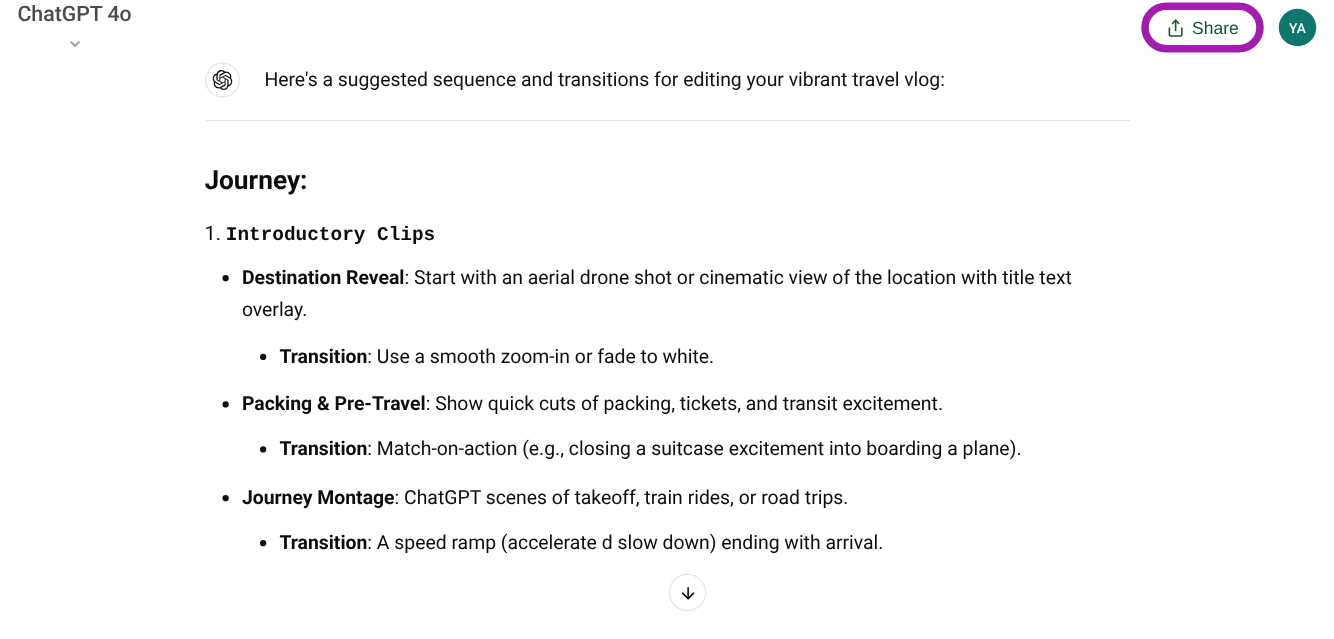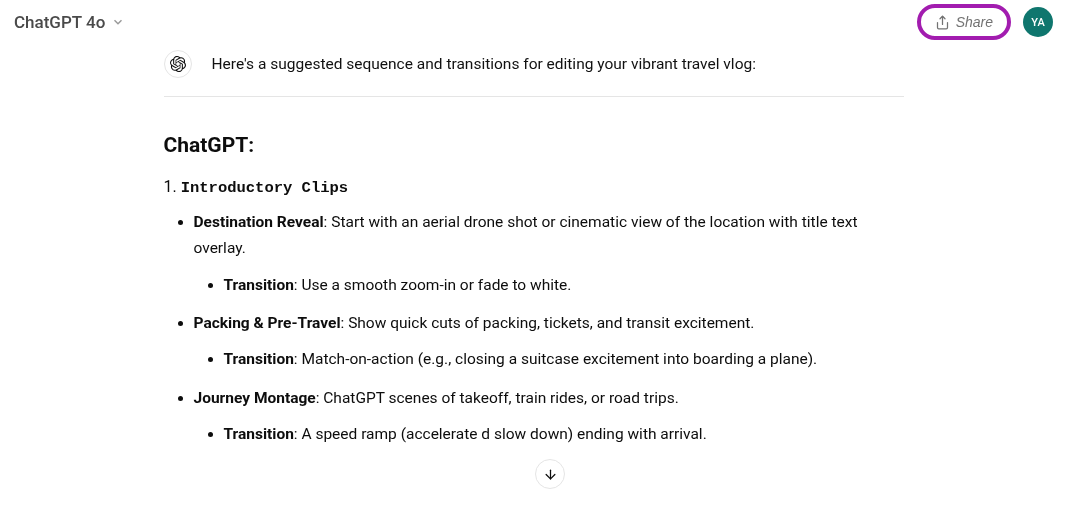--- a/index.html
+++ b/index.html
@@ -20,43 +20,43 @@
       height: 44px;
     }
     .model-switch {
       display: flex;
       align-items: center;
       gap: 6px;
       font-size: 17px;
       font-weight: 500;
       color: #4a4a4a;
       cursor: pointer;
+      flex-direction: column;
     }
     .chevron {
       width: 14px;
       height: 14px;
       color: #9a9a9a;
     }
     .header-right {
       display: flex;
       align-items: center;
       gap: 12px;
     }
     .share-btn {
       display: flex;
       align-items: center;
       gap: 6px;
-      border: 4px solid #a21caf;
+      border: 6px solid #a21caf;
       border-radius: 20px;
       padding: 6px 14px;
       background: #fff;
       font-size: 14px;
       cursor: pointer;
-      color: #737373;
-      font-style: italic;
+      color: #14532d;
     }
     .avatar {
       width: 30px;
       height: 30px;
       border-radius: 50%;
       background: #0f766e;
       color: #fff;
       display: flex;
       align-items: center;
       justify-content: center;
@@ -191,21 +191,21 @@
       <svg viewBox="0 0 24 24" fill="#0d0d0d">
           <path d="M22.28 9.82a5.98 5.98 0 0 0-.52-4.91 6.05 6.05 0 0 0-6.5-2.9A6.07 6.07 0 0 0 4.98 4.18a5.98 5.98 0 0 0-4 2.9 6.05 6.05 0 0 0 .74 7.1 5.98 5.98 0 0 0 .52 4.91 6.05 6.05 0 0 0 6.5 2.9A5.98 5.98 0 0 0 13.25 24a6.06 6.06 0 0 0 5.77-4.21 5.99 5.99 0 0 0 4-2.9 6.06 6.06 0 0 0-.75-7.08zm-9.02 12.6a4.48 4.48 0 0 1-2.87-1.04l.14-.08 4.78-2.76a.8.8 0 0 0 .4-.68v-6.74l2.02 1.17a.07.07 0 0 1 .04.05v5.58a4.5 4.5 0 0 1-4.5 4.5zm-9.67-4.13a4.47 4.47 0 0 1-.54-3.01l.14.08 4.78 2.77a.78.78 0 0 0 .78 0l5.84-3.37v2.33a.08.08 0 0 1-.03.06L9.74 19.95a4.5 4.5 0 0 1-6.14-1.65zM2.34 7.9a4.49 4.49 0 0 1 2.37-1.98V11.6a.78.78 0 0 0 .39.68l5.84 3.37-2.02 1.16a.07.07 0 0 1-.07 0l-4.83-2.79A4.5 4.5 0 0 1 2.34 7.9zm16.6 3.86-5.83-3.37 2.02-1.17a.07.07 0 0 1 .07 0l4.83 2.8a4.5 4.5 0 0 1-.7 8.11v-5.7a.78.78 0 0 0-.39-.67zm2.01-3.03-.14-.09-4.78-2.77a.79.79 0 0 0-.78 0L9.41 9.24V6.91a.07.07 0 0 1 .03-.06l4.83-2.79a4.5 4.5 0 0 1 6.68 4.66zM8.31 12.86 6.3 11.7a.08.08 0 0 1-.04-.06V6.07a4.5 4.5 0 0 1 7.38-3.45l-.14.08L8.7 5.46a.78.78 0 0 0-.39.68zm1.1-2.37L12 9l2.6 1.5v3L12 15l-2.6-1.5z"></path>
         </svg>
     </div>
     <div class="intro-text">Here's a suggested sequence and transitions for editing your vibrant travel vlog:</div>
   </div>
 
   <div class="content">
     <hr class="divider">
 
-    <h2 class="section-title">ChatGPT:</h2>
+    <h2 class="section-title">Journey:</h2>
 
     <ol class="seq">
       <li>
         <span class="seq-head">Introductory Clips</span>
         <ul class="bullets">
           <li>
             <span class="b">Destination Reveal</span><span>: Start with an aerial drone shot or cinematic view of the location with title text overlay.</span>
             <ul class="inner">
               <li><span class="b">Transition</span><span>: Use a smooth zoom-in or fade to white.</span></li>
             </ul>

